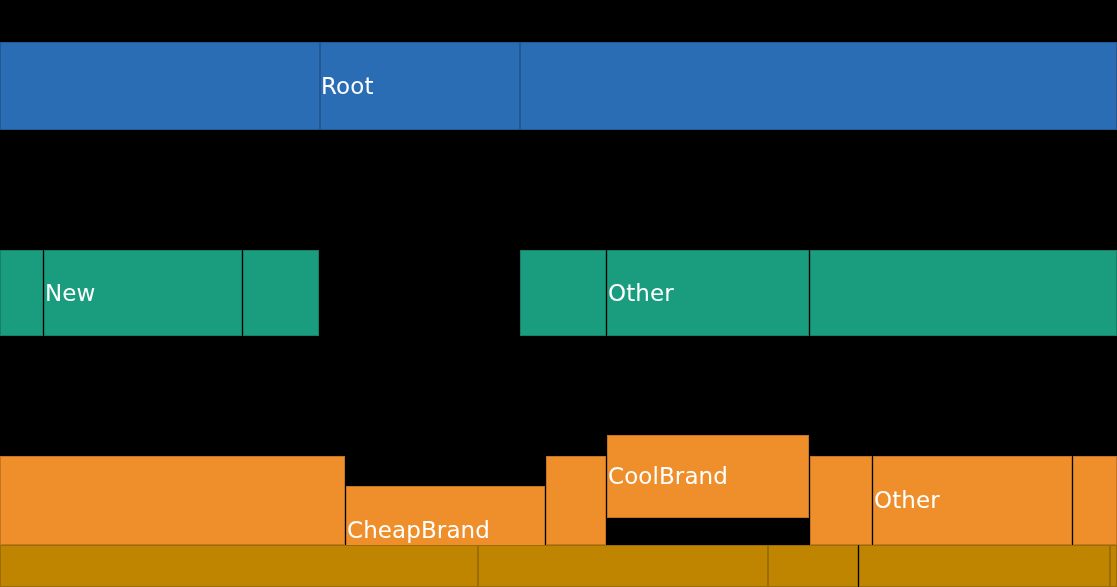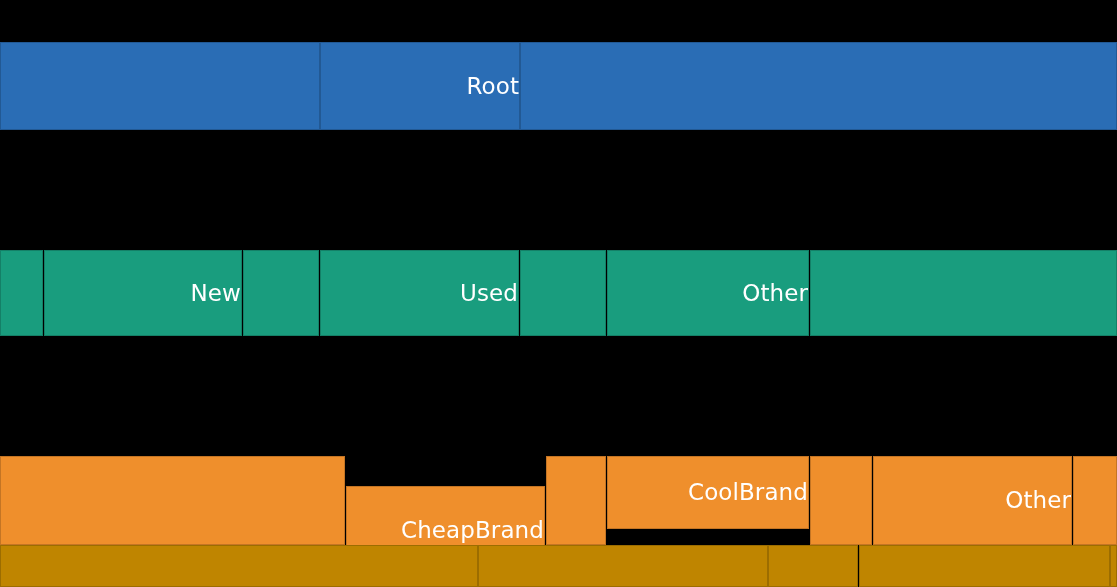--- a/index.html
+++ b/index.html
@@ -16,21 +16,21 @@
     width: 1117px;
     height: 587px;
     background: #000000;
     overflow: hidden;
   }
   .node {
     position: absolute;
     box-sizing: border-box;
     display: flex;
     align-items: center;
-    justify-content: flex-end;
+    justify-content: flex-start;
     overflow: hidden;
     border: 1px solid rgba(0,0,0,0.18);
   }
   .node .node-label {
     color: #ffffff;
     font-family: "DejaVu Sans", sans-serif;
     font-size: 23px;
     line-height: 1;
     white-space: nowrap;
     pointer-events: none;
@@ -57,42 +57,39 @@
     </div>
     <div class="node level-cat" style="left: 0px; top: 250px; width: 43px; height: 86px;">
       <span class="node-label"></span>
     </div>
     <div class="node level-cat" style="left: 44px; top: 250px; width: 198px; height: 86px;">
       <span class="node-label">New</span>
     </div>
     <div class="node level-cat" style="left: 243px; top: 250px; width: 76px; height: 86px;">
       <span class="node-label"></span>
     </div>
-    <div class="node level-cat" style="left: 320px; top: 250px; width: 199px; height: 86px;">
-      <span class="node-label">Used</span>
-    </div>
     <div class="node level-cat" style="left: 520px; top: 250px; width: 86px; height: 86px;">
       <span class="node-label"></span>
     </div>
     <div class="node level-cat" style="left: 607px; top: 250px; width: 202px; height: 86px;">
       <span class="node-label">Other</span>
     </div>
     <div class="node level-cat" style="left: 810px; top: 250px; width: 307px; height: 86px;">
       <span class="node-label"></span>
     </div>
     <div class="node level-brand" style="left: 0px; top: 456px; width: 345px; height: 89px;">
       <span class="node-label"></span>
     </div>
     <div class="node level-brand" style="left: 346px; top: 456px; width: 199px; height: 89px; margin-top: 30px;">
       <span class="node-label">CheapBrand</span>
     </div>
     <div class="node level-brand" style="left: 546px; top: 456px; width: 60px; height: 89px;">
       <span class="node-label"></span>
     </div>
-    <div class="node level-brand" style="left: 607px; top: 456px; width: 202px; height: 73px;">
+    <div class="node level-brand" style="left: 607px; top: 435px; width: 202px; height: 83px;">
       <span class="node-label">CoolBrand</span>
     </div>
     <div class="node level-brand" style="left: 810px; top: 456px; width: 62px; height: 89px;">
       <span class="node-label"></span>
     </div>
     <div class="node level-brand" style="left: 873px; top: 456px; width: 199px; height: 89px;">
       <span class="node-label">Other</span>
     </div>
     <div class="node level-brand" style="left: 1073px; top: 456px; width: 44px; height: 89px;">
       <span class="node-label"></span>

